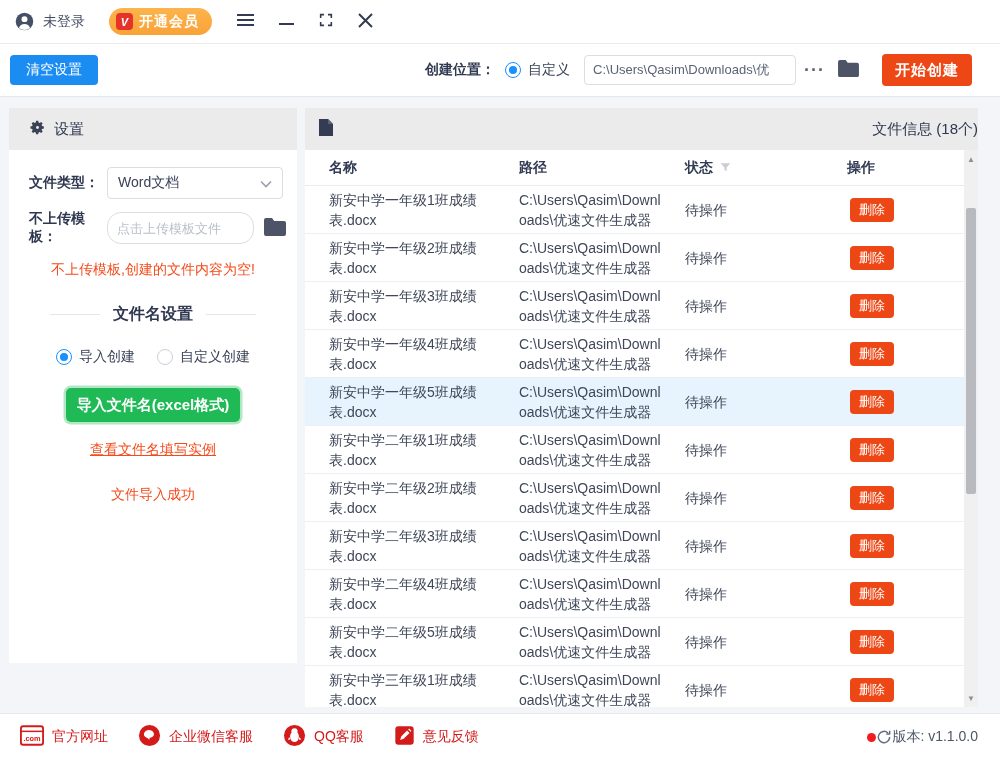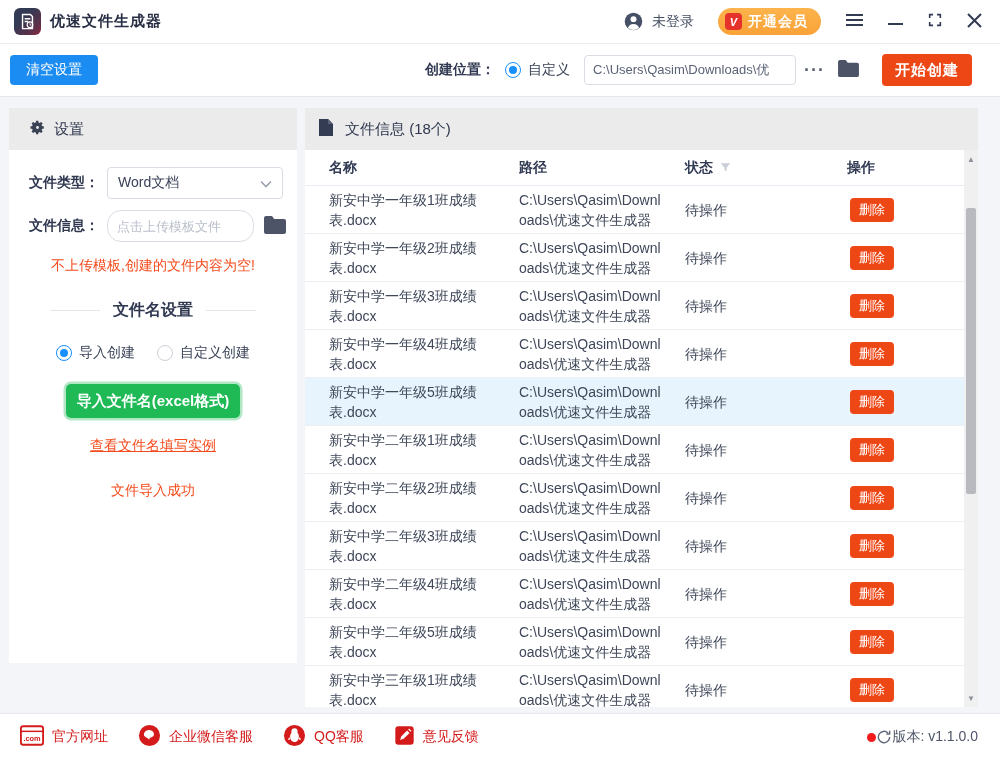--- a/index.html
+++ b/index.html
@@ -86,31 +86,20 @@
   .ft-right { display:flex; align-items:center; gap:0; }
   .red-dot { width:9px; height:9px; border-radius:50%; background:#f31b1b; }
   .version-text { font-size:14px; color:#4d5567; }
 </style>
 </head>
 <body>
 
 <div class="window">
 
   <div class="titlebar">
-    <div class="tb-left">
-      <div class="app-icon">
-        <svg width="17" height="17" viewBox="0 0 24 24">
-            <path d="M5 2h11l3 3v17H5z" fill="none" stroke="#fff" stroke-width="2"></path>
-            <path d="M8 8h8M8 12h5" stroke="#fff" stroke-width="2"></path>
-            <circle cx="15.5" cy="16.5" r="4" fill="none" stroke="#fff" stroke-width="1.6"></circle>
-            <path d="M15.5 14.5v2l1.5 1" stroke="#fff" stroke-width="1.4" fill="none"></path>
-          </svg>
-      </div>
-      <span class="app-title">优速文件生成器</span>
-    </div>
     <div class="tb-right">
       <span style="display:flex;">
         <svg width="21" height="21" viewBox="0 0 24 24">
             <circle cx="12" cy="12" r="10" fill="#454f66"></circle>
             <circle cx="12" cy="9.3" r="3.4" fill="#fff"></circle>
             <path d="M5.6 19.4a6.8 6.8 0 0 1 12.8 0 10 10 0 0 1-12.8 0z" fill="#fff"></path>
           </svg>
       </span>
       <span class="login-status">未登录</span>
       <button class="vip-pill">
@@ -170,21 +159,21 @@
       <span class="form-label">文件类型：</span>
       <div class="select-box">
         <span class="select-value">Word文档</span>
         <span><svg width="12" height="8" viewBox="0 0 12 8" fill="none" stroke="#9aa1ad" stroke-width="1.6">
               <path d="M1 1.5l5 5 5-5"></path>
             </svg></span>
       </div>
     </div>
 
     <div class="form-row" style="margin-top:11px;">
-      <span class="form-label">文件信息：</span>
+      <span class="form-label">不上传模板：</span>
       <input class="tpl-input" placeholder="点击上传模板文件" style="">
       <button class="icon-btn" style="margin-left:9px;">
         <span><svg width="24" height="20" viewBox="0 0 24 20">
               <path d="M1 3a2 2 0 0 1 2-2h6l2.2 3H21a2 2 0 0 1 2 2v11a2 2 0 0 1-2 2H3a2 2 0 0 1-2-2z" fill="#4d5468"></path>
             </svg></span>
       </button>
     </div>
 
     <div class="warning-text">不上传模板,创建的文件内容为空!</div>
 
@@ -204,21 +193,21 @@
         <span class="radio-label">自定义创建</span>
       </span>
     </div>
 
     <button class="btn-green">导入文件名(excel格式)</button>
     <a class="example-link" href="#">查看文件名填写实例</a>
     <div class="import-status">文件导入成功</div>
   </div>
 
   <div class="panel files-panel">
-    <div class="panel-head" style="padding-left:14px; gap:12px;">
+    <div class="panel-head" style="padding-left:14px; gap:6px;justify-content:space-between;">
       <span><svg width="14" height="17" viewBox="0 0 14 17">
             <path d="M0 0h9l5 5v12H0z" fill="#333c52"></path>
             <path d="M9 0l5 5H9z" fill="#5a6176"></path>
           </svg></span>
       <span class="panel-title">文件信息 (18个)</span>
     </div>
 
     <div class="table-viewport">
       <div class="thead">
         <div class="hcell c-name">名称</div>

